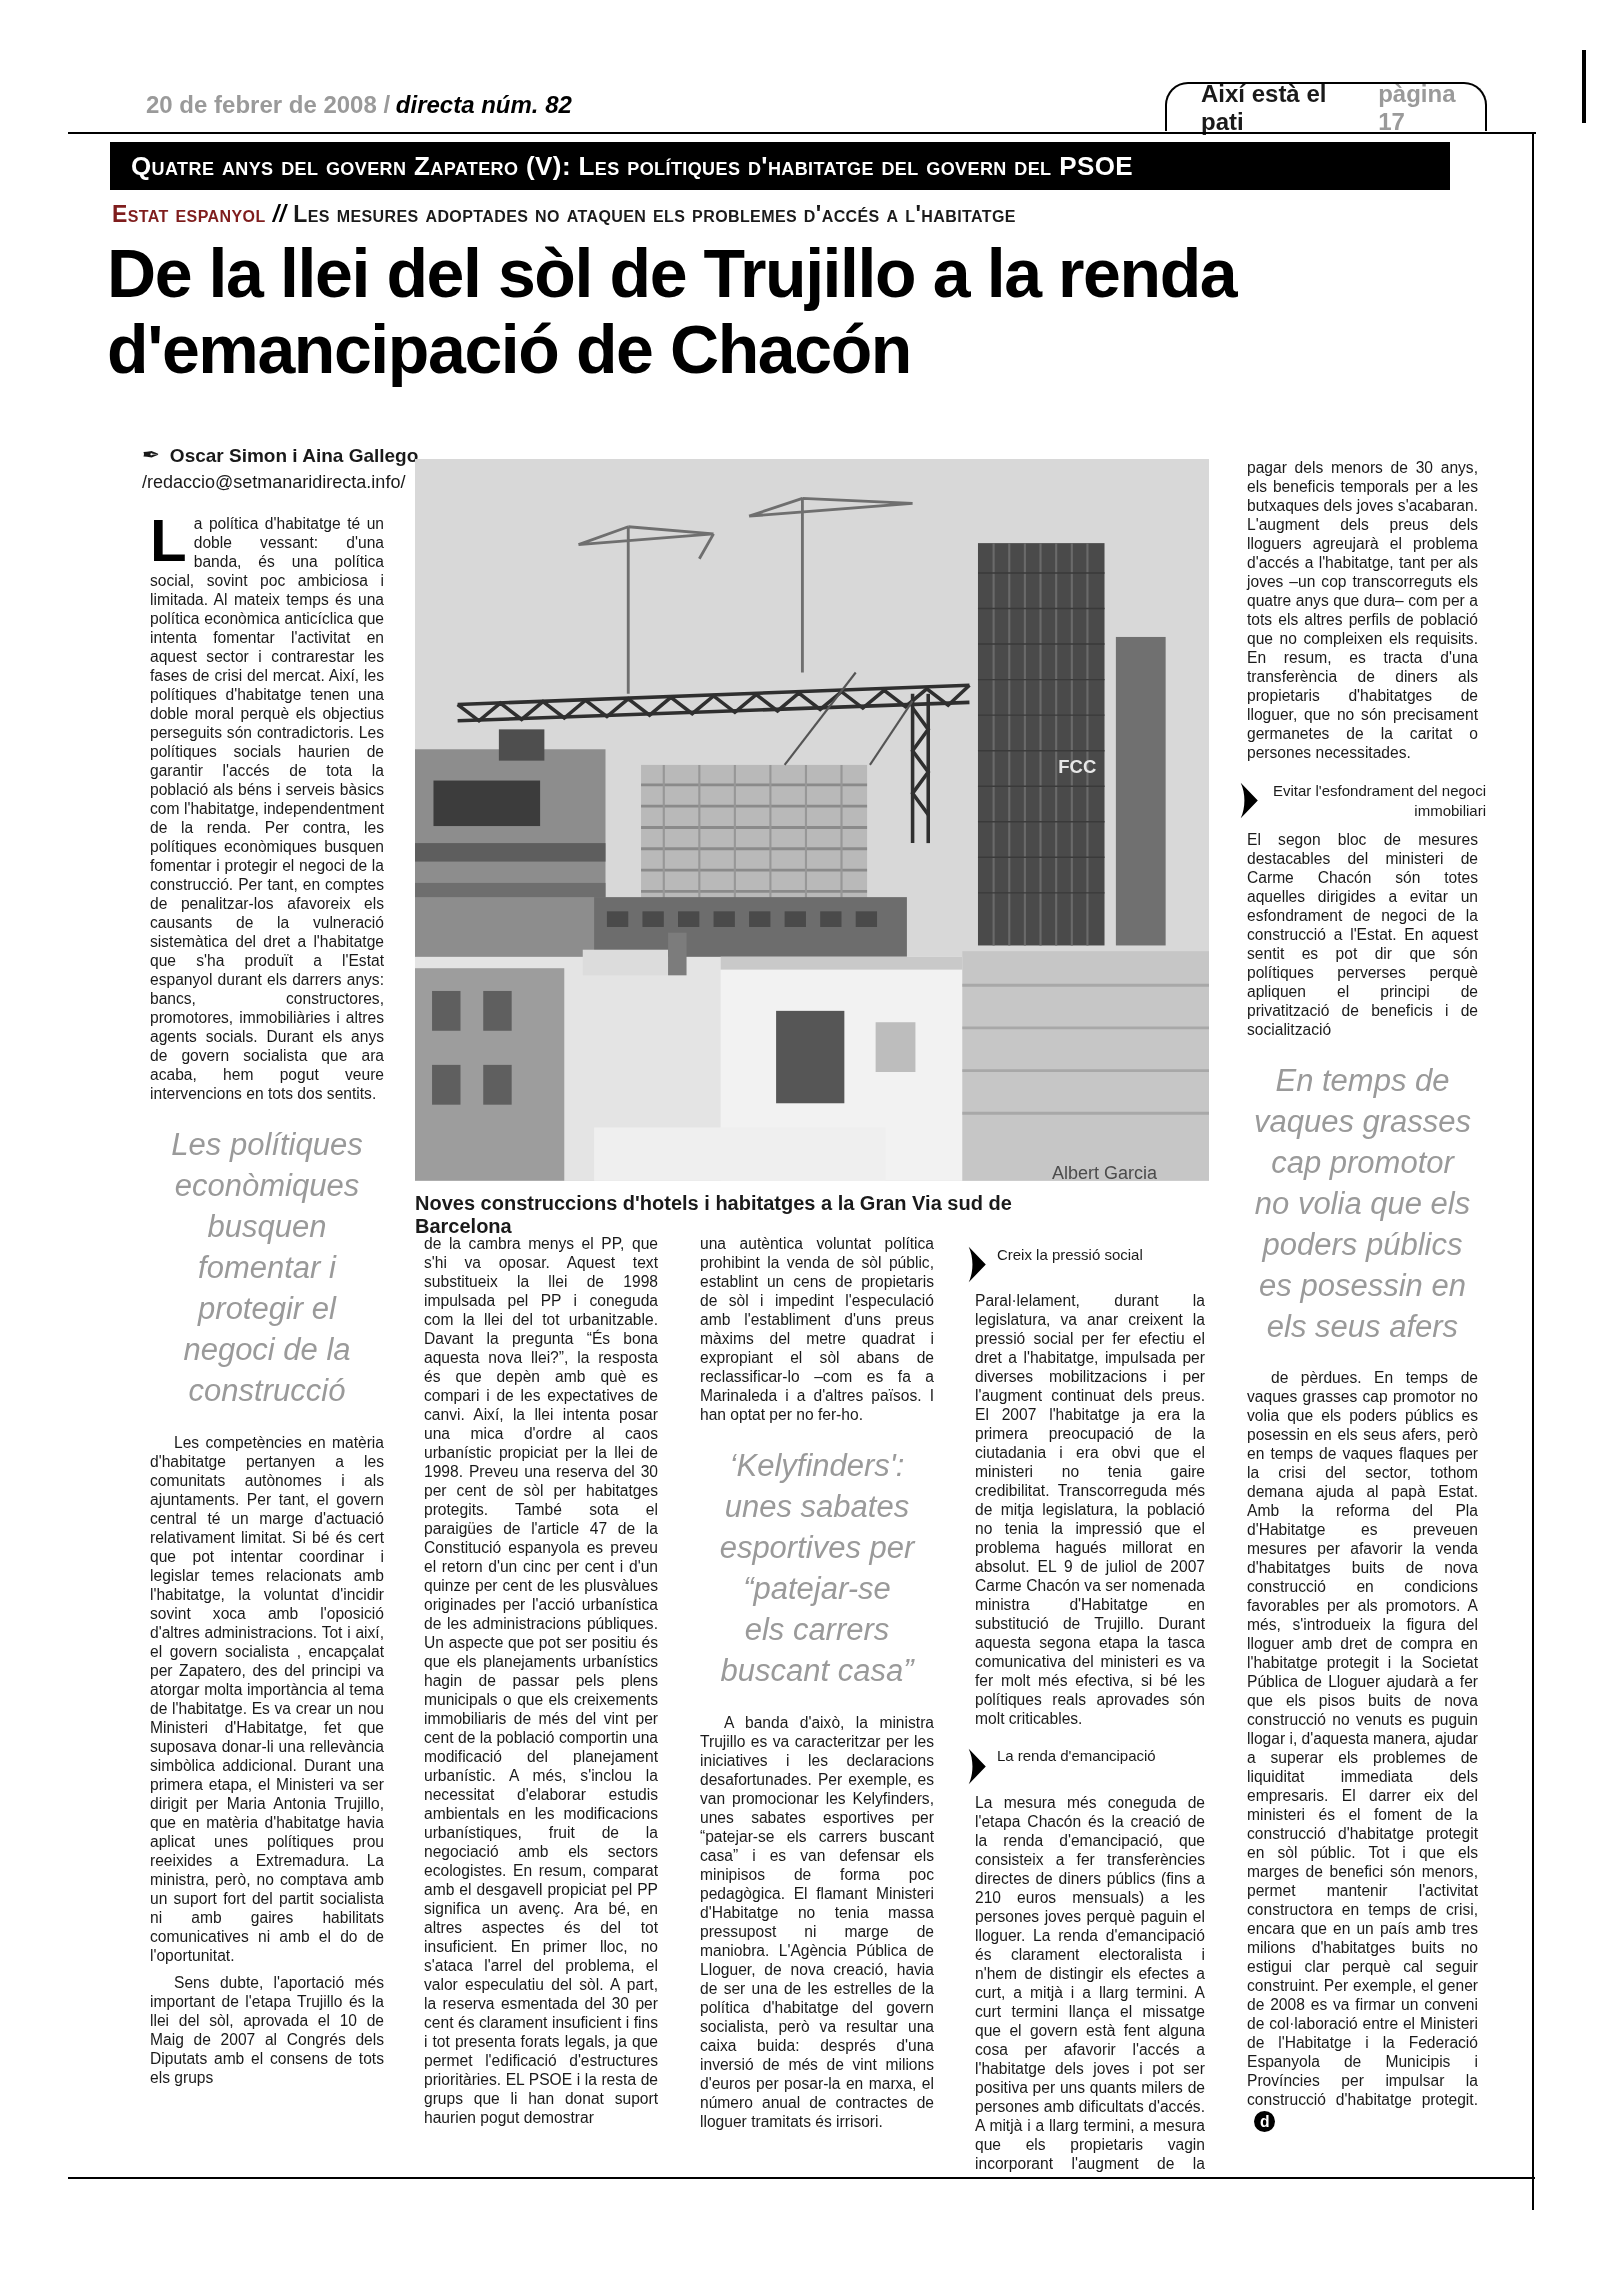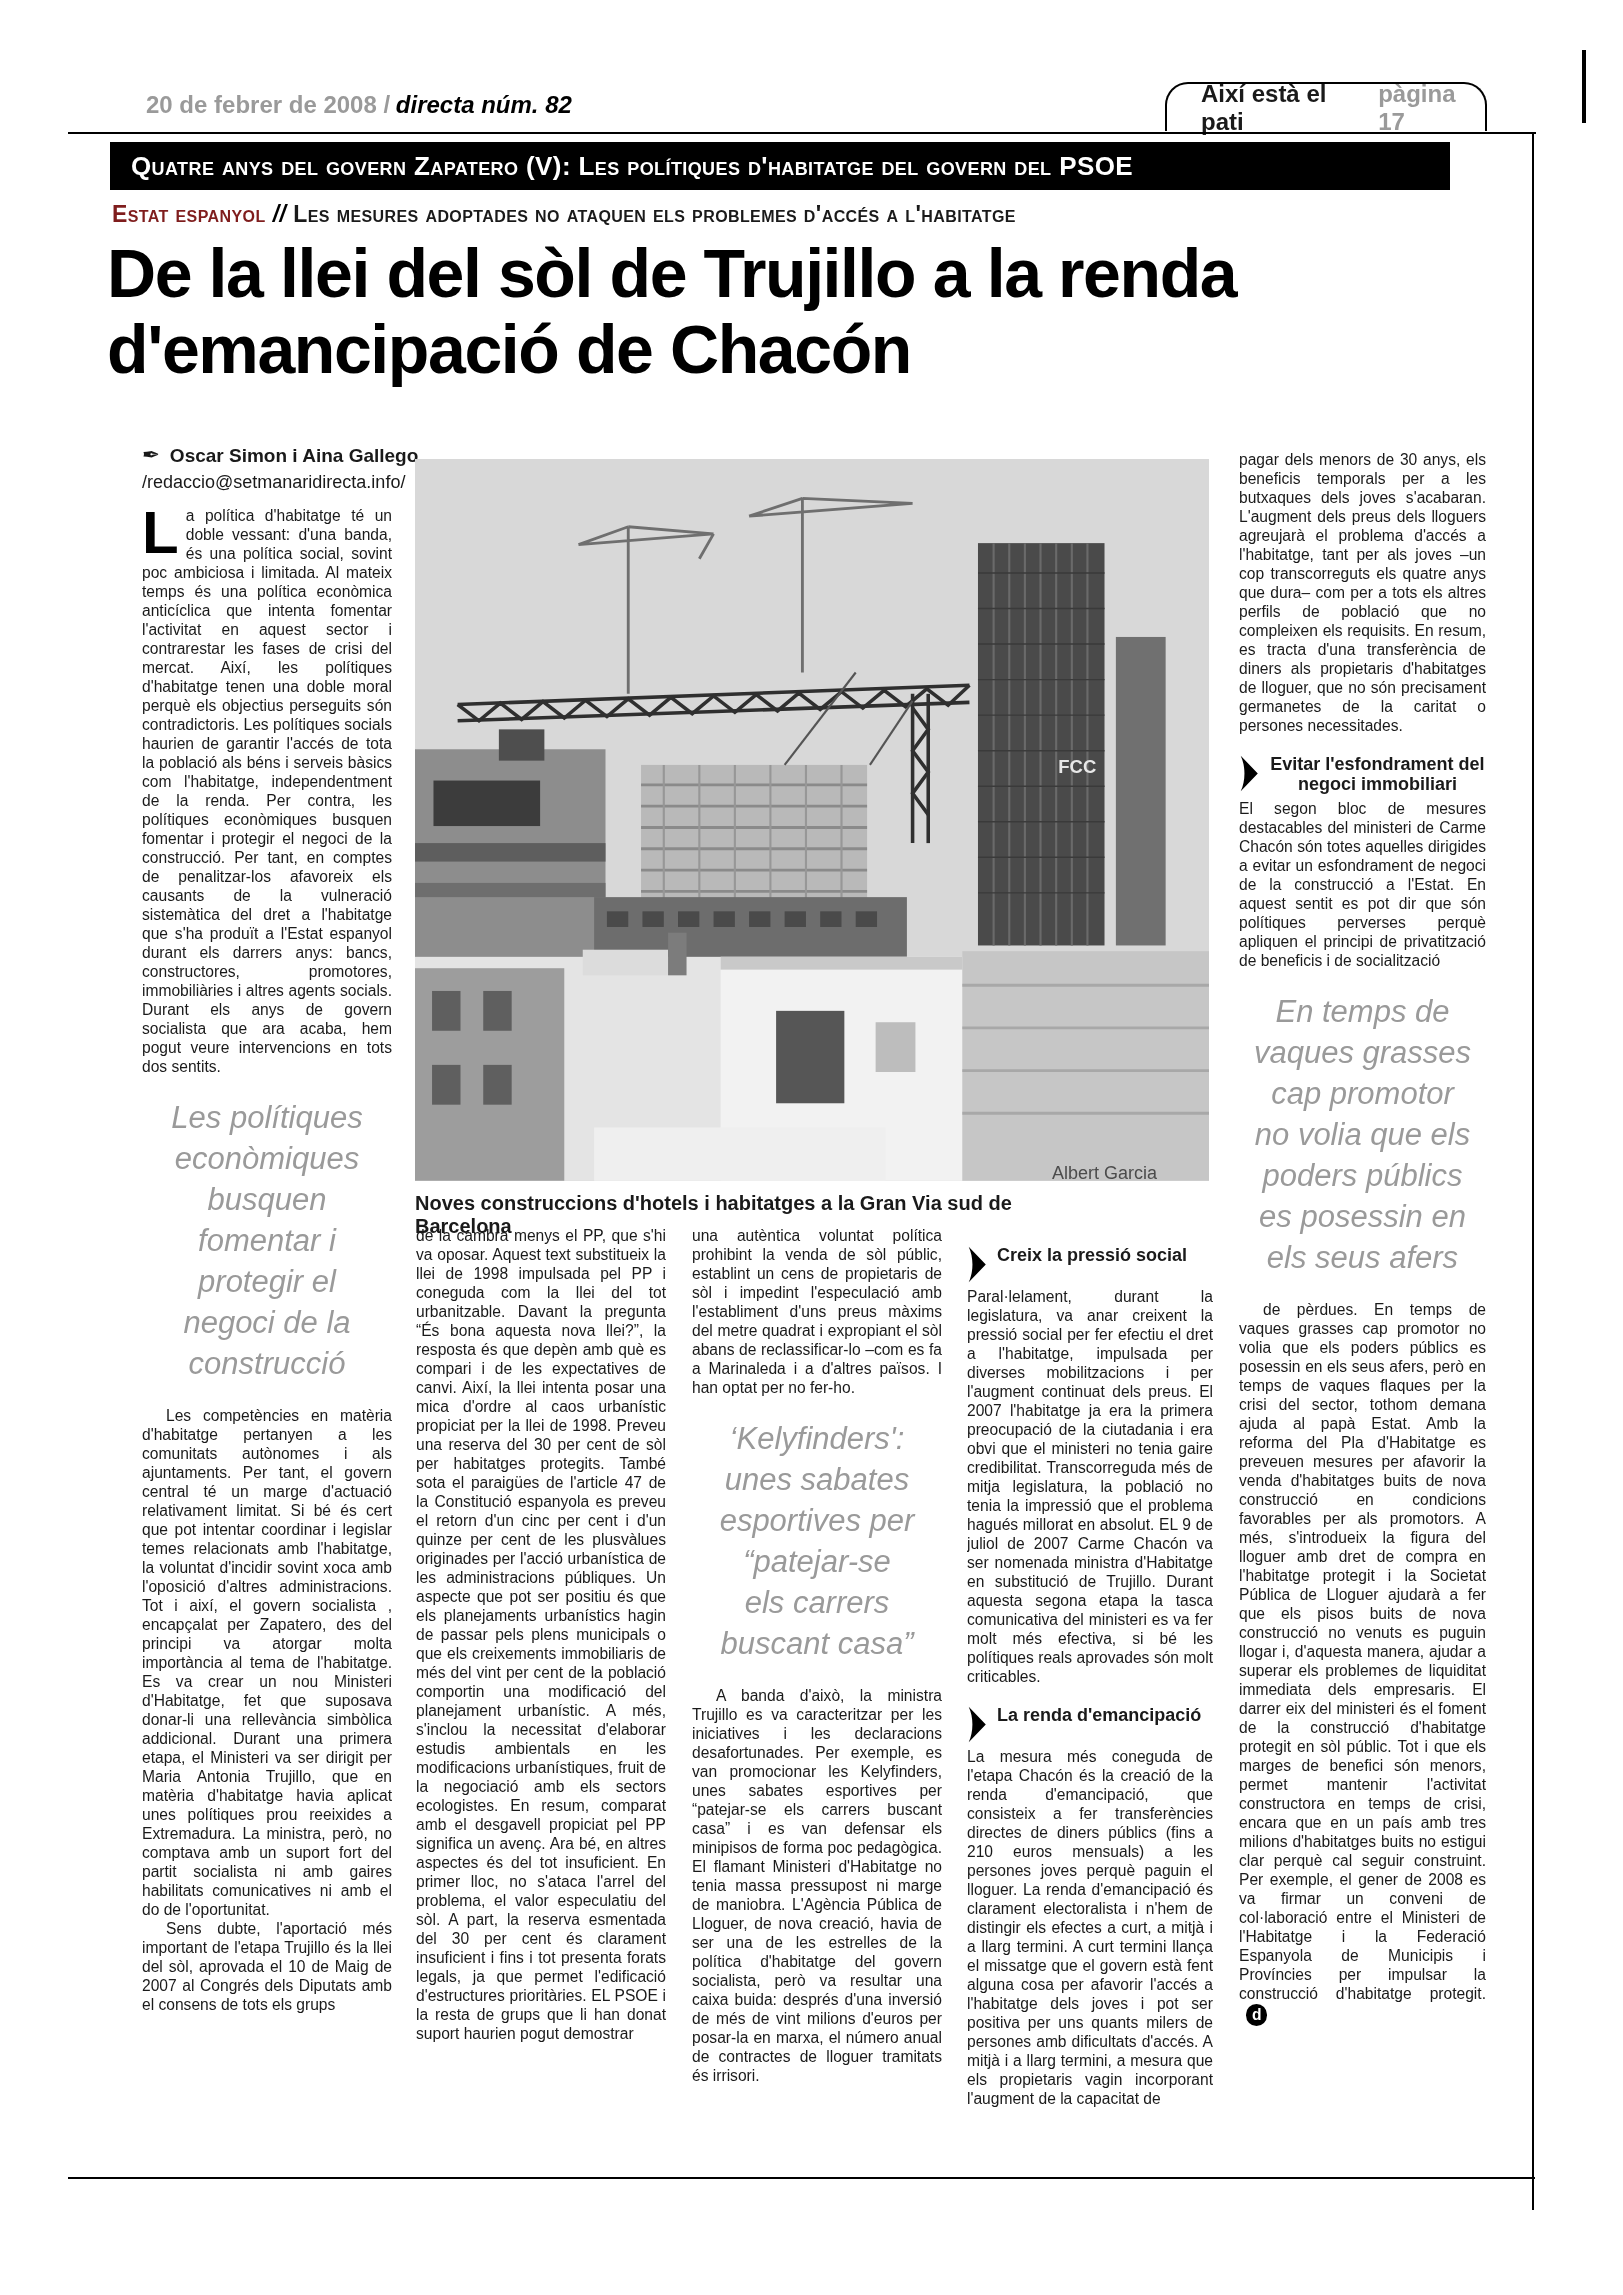--- a/index.html
+++ b/index.html
@@ -21,27 +21,27 @@
         font-size:23px;letter-spacing:0.4px;white-space:nowrap;}
   .kicker .loc{color:#7f1d1d;}
   .kicker .sep{color:#000;font-style:italic;padding:0 7.1px;}
   .headline{position:absolute;left:107px;top:235px;width:1365px;margin:0;
         font-size:68px;line-height:76px;font-weight:900;letter-spacing:-1.4px;color:#000;}
   .byline{position:absolute;left:142px;top:442px;font-size:19px;}
   .byline .authors{font-weight:bold;}
   .byline .pen{font-size:21.3px;margin-right:10px;}
   .byline .mail{display:block;font-size:18px;margin-top:4.3px;}
   .col{position:absolute;text-align:justify;font-size:15.6px;line-height:19px;overflow:hidden;}
-  .col p{margin:0;}
+  .col p{margin:8px;}
   .col p.ind{text-indent:24px;}
   .dropcap{float:left;font-size:60px;line-height:47px;font-weight:900;padding:2.8px 7.1px 0 0;color:#000;}
   blockquote.pq{margin:21.3px 0;padding:0;color:#9a9a9a;font-style:italic;font-weight:500;
         font-size:31px;line-height:41px;text-align:center;white-space:pre-line;}
-  .sec{display:flex;align-items:flex-start;margin:18.5px 0 4.3px 0;font-size:18px;line-height:20.6px;
-        font-weight:bold;text-align:center;}
+  .sec{display:flex;align-items:flex-start;margin:18.5px 0 4.3px 0;font-size:15px;line-height:20.6px;
+        font-weight:normal;text-align:right;}
   .sec svg{flex:0 0 auto;margin:1.4px 10px 0 1.4px;}
   .photo{position:absolute;left:415px;top:459px;width:794px;height:722px;margin:0;
         background:#d7d7d7;overflow:hidden;}
   .credit{position:absolute;left:415px;top:1163px;width:742px;text-align:right;
         font-size:18px;color:#4c4c4c;}
   .caption{position:absolute;left:415px;top:1192px;width:668px;font-size:20px;font-weight:bold;}
   .endmark{display:inline-block;width:21.3px;height:21.3px;border-radius:50%;background:#000;color:#fff;
         font-weight:bold;font-size:15.6px;line-height:21.3px;text-align:center;text-indent:0;
         vertical-align:-2.8px;margin-left:7.1px;font-style:normal;}
   .col1{left:142px;top:506px;width:250px;height:1668px;}

